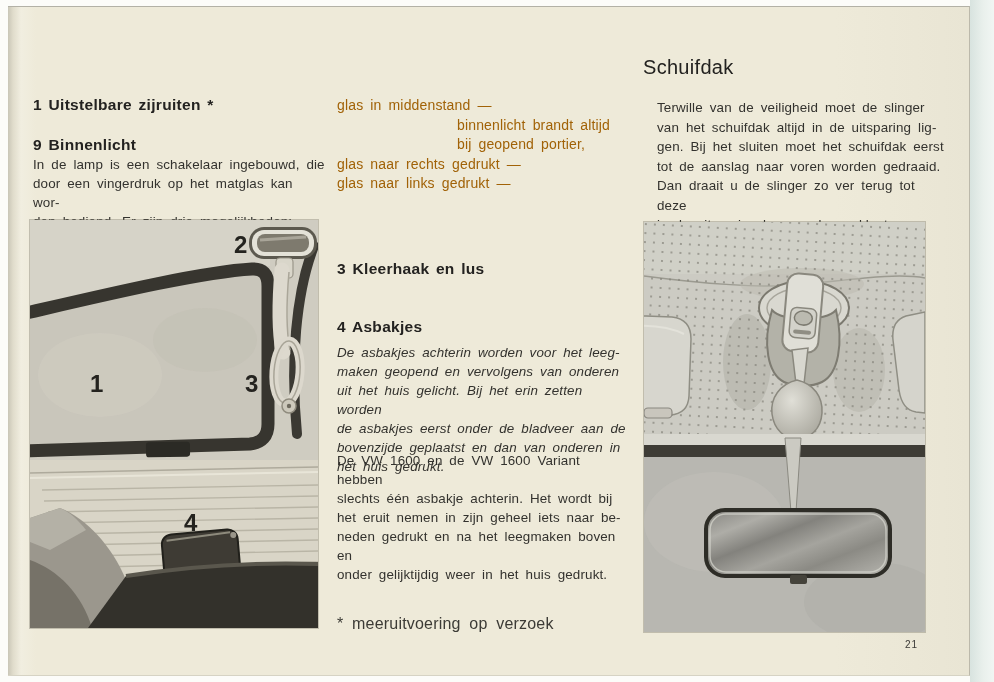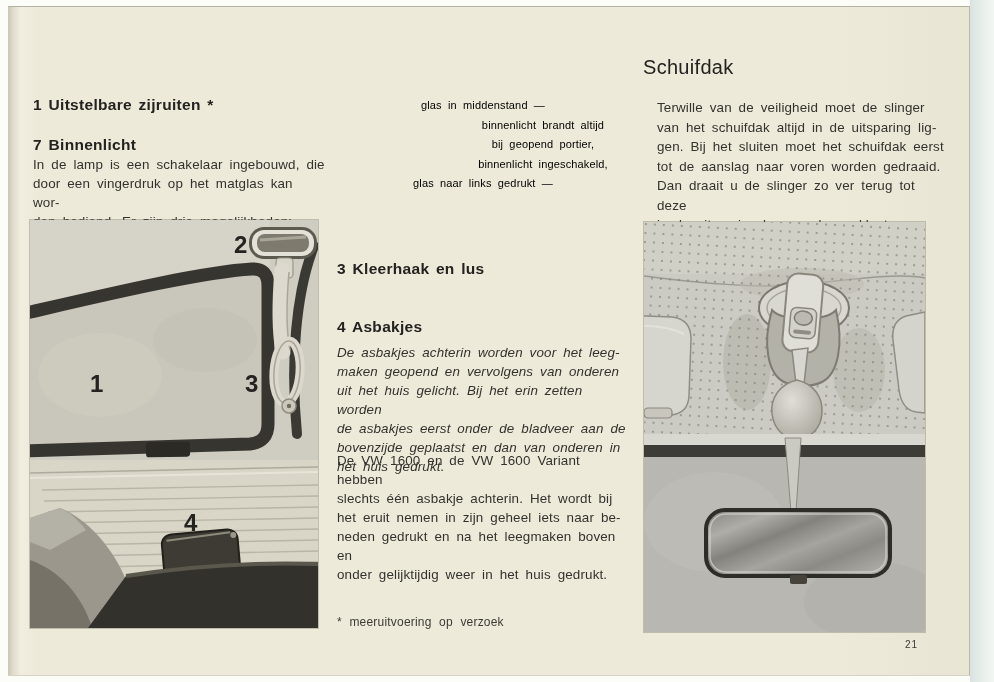--- a/index.html
+++ b/index.html
@@ -26,41 +26,41 @@
     color:#232220;letter-spacing:.3px;word-spacing:2px;white-space:nowrap;
   }
   .h-big{
     position:absolute;font-size:20px;line-height:24px;font-weight:normal;
     color:#232220;letter-spacing:.3px;
   }
   .body-text{
     position:absolute;font-size:13.4px;line-height:19px;color:#33322e;
     letter-spacing:.15px;word-spacing:3px;white-space:pre-line;width:292px;
   }
-  .light-lines{position:absolute;font-size:11px;line-height:19.5px;color:#000000;letter-spacing:.15px;word-spacing:3px;width:292px;text-align:center;}
+  .light-lines{position:absolute;font-size:14px;line-height:19.5px;color:#a16207;letter-spacing:.15px;word-spacing:3px;width:292px;}
   .light-lines .ln{white-space:nowrap;}
   .light-lines .indent{padding-left:120px;}
   .footnote{
-    position:absolute;font-size:12px;color:#3c3b36;letter-spacing:.2px;word-spacing:4px;white-space:nowrap;
+    position:absolute;font-size:16px;color:#3c3b36;letter-spacing:.2px;word-spacing:4px;white-space:nowrap;
   }
   .page-num{position:absolute;font-size:10px;color:#3a3936;letter-spacing:1px;}
   .photo{position:absolute;box-shadow:0 0 0 1px rgba(110,105,92,.35);}
   .photo svg{display:block;}
   .pl{font-family:"Liberation Sans",sans-serif;font-size:24px;font-weight:600;fill:#24231f;}
 </style>
 </head>
 <body>
 
 <div class="screenshot">
 
   <div class="right-strip"></div>
   <div class="page"></div>
 
   <div class="h-small" style="left:33px;top:95px;">1 Uitstelbare zijruiten *</div>
-  <div class="h-small" style="left:33px;top:135px;">7 Binnenlicht</div>
+  <div class="h-small" style="left:33px;top:135px;">9 Binnenlicht</div>
   <div class="body-text" style="left:33px;top:155px;">In de lamp is een schakelaar ingebouwd, die
 door een vingerdruk op het matglas kan wor-
 den bediend. Er zijn drie mogelijkheden:</div>
 
   <div class="photo" style="left:30px;top:220px;width:288px;height:408px;">
     <svg viewBox="0 0 288 408" width="288" height="408">
       <rect x="0" y="0" width="288" height="408" fill="#cfccc1"></rect>
       <path d="M -8 92 C 70 74 170 50 222 47 L 240 46 L 240 -8 L -8 -8 Z" fill="#d6d3c8"></path>
       <path d="M -8 92 C 70 74 170 50 222 47 Q 240 46 240 64 L 240 206 Q 240 226 220 227 L -8 233 Z" fill="#c9c6bb"></path>
       <ellipse cx="70" cy="155" rx="62" ry="42" fill="#d2cfc4" opacity="0.45"></ellipse>
@@ -112,21 +112,21 @@
       <text x="204" y="33" class="pl">2</text>
       <text x="215" y="172" class="pl">3</text>
       <text x="154" y="311" class="pl">4</text>
     </svg>
   </div>
 
   <div class="light-lines" style="left:337px;top:96px;">
     <div class="ln">glas in middenstand —</div>
     <div class="ln indent">binnenlicht brandt altijd</div>
     <div class="ln indent">bij geopend portier,</div>
-    <div class="ln indent">binnenlicht ingeschakeld,</div>
+    <div class="ln">glas naar rechts gedrukt —</div>
     <div class="ln">glas naar links gedrukt —</div>
   </div>
   <div class="h-small" style="left:337px;top:259px;">3 Kleerhaak en lus</div>
   <div class="h-small" style="left:337px;top:317px;">4 Asbakjes</div>
   <div class="body-text" style="left:337px;top:343px;font-style:italic;">De asbakjes achterin worden voor het leeg-
 maken geopend en vervolgens van onderen
 uit het huis gelicht. Bij het erin zetten worden
 de asbakjes eerst onder de bladveer aan de
 bovenzijde geplaatst en dan van onderen in
 het huis gedrukt.</div>

